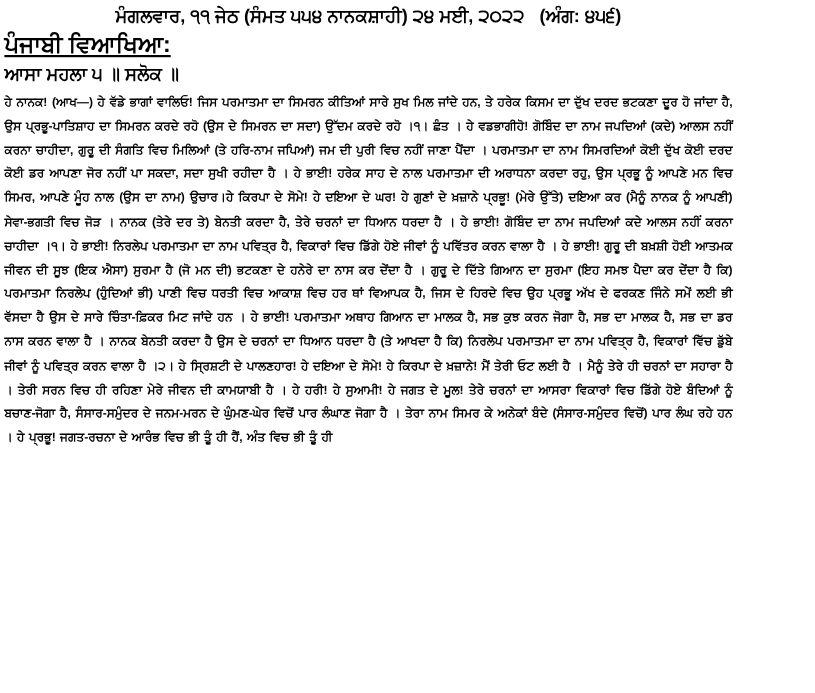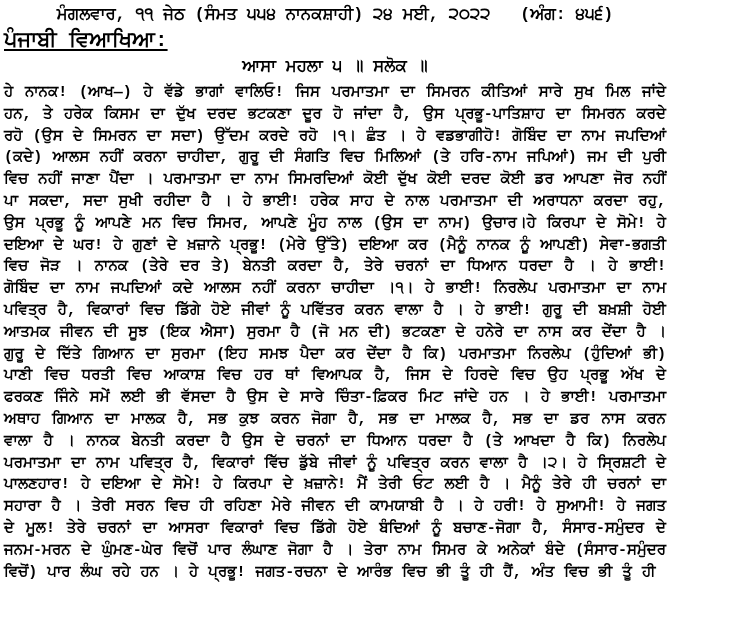--- a/index.html
+++ b/index.html
@@ -6,21 +6,21 @@
     margin: 0;
     padding: 0;
     background: #ffffff;
   }
   .page {
     width: 670px;
     height: 630px;
     box-sizing: border-box;
     background: #ffffff;
     color: #000000;
-    font-family: Liberation Mono, monospace;
+    font-family: Liberation Sans, sans-serif;
     font-weight: bold;
     padding: 3px 4px 0 4px;
     overflow: hidden;
   }
   .date-line {
     text-align: center;
     font-size: 16.5px;
     line-height: 24px;
     white-space: pre-wrap;
   }
@@ -28,28 +28,27 @@
     margin-top: 3px;
     line-height: 22px;
   }
   .section-label {
     display: inline-block;
     font-size: 21px;
     text-decoration: underline;
     text-underline-offset: 3px;
   }
   .shabad-title {
-    text-align: center;
     font-size: 16.5px;
     line-height: 24px;
     margin-top: 2px;
   }
   .body-paragraph {
     margin-top: 3px;
-    font-size: 15px;
+    font-size: 11px;
     line-height: 21.8px;
     text-align: justify;
     word-spacing: 1px;
   }
 </style>
 </head>
 <body>
 
 <div class="page">
 

